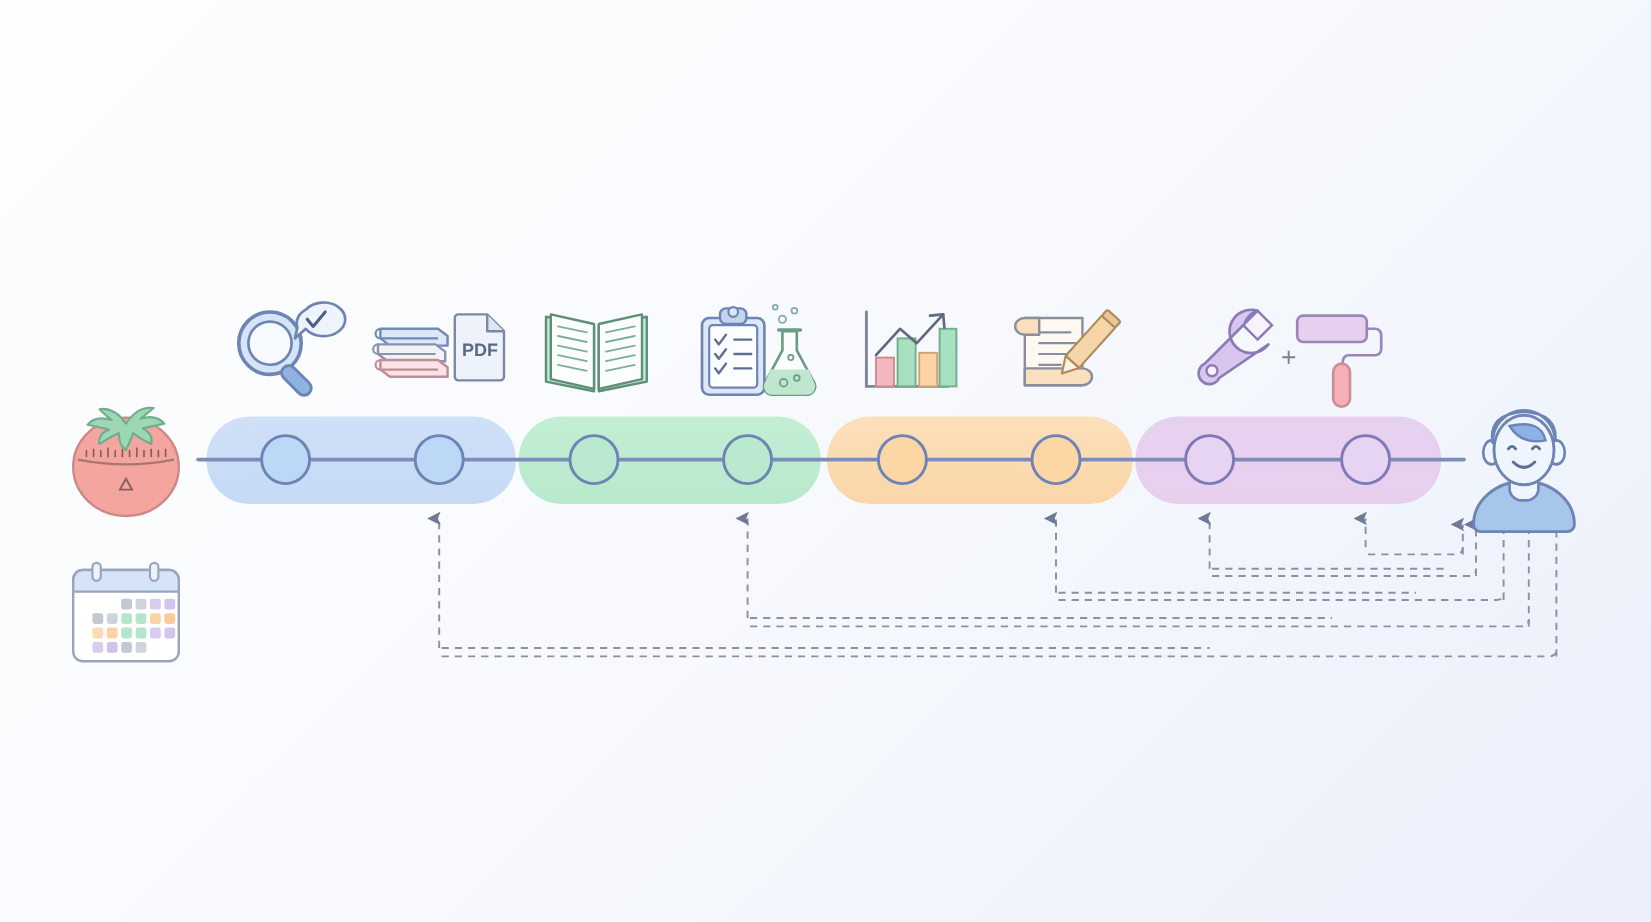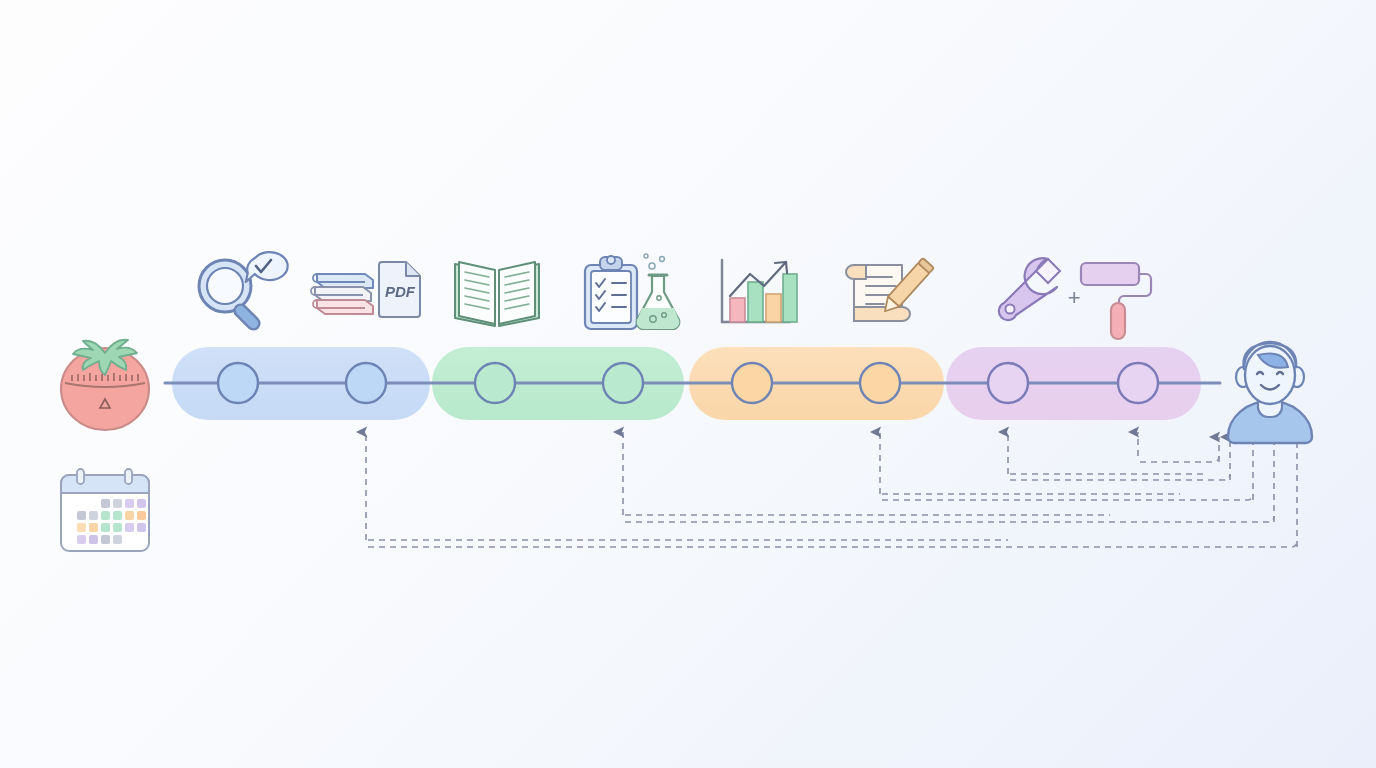--- a/index.html
+++ b/index.html
@@ -3,21 +3,21 @@
 <meta charset="utf-8">
 <title>Workflow Timeline Diagram</title>
 <style>
   * { margin:0; padding:0; box-sizing:border-box; }
   html,body { width:1376px; height:768px; overflow:hidden; }
   body {
     font-family: "Liberation Sans", sans-serif;
     background: linear-gradient(135deg, #fdfdfe 0%, #fbfcfe 28%, #f4f7fc 62%, #eaeffb 100%);
     position:relative;
   }
-  #stage { position:absolute; inset:0;font-style:italic; }
+  #stage { position:absolute; inset:0; }
   svg.layer { position:absolute; left:0; top:0; width:1376px; height:768px; }
   .no-evt { pointer-events:none; }
 </style>
 </head>
 <body>
 
 <div id="stage">
 
   <svg class="layer no-evt" viewBox="0 0 1376 768">
     <defs>

